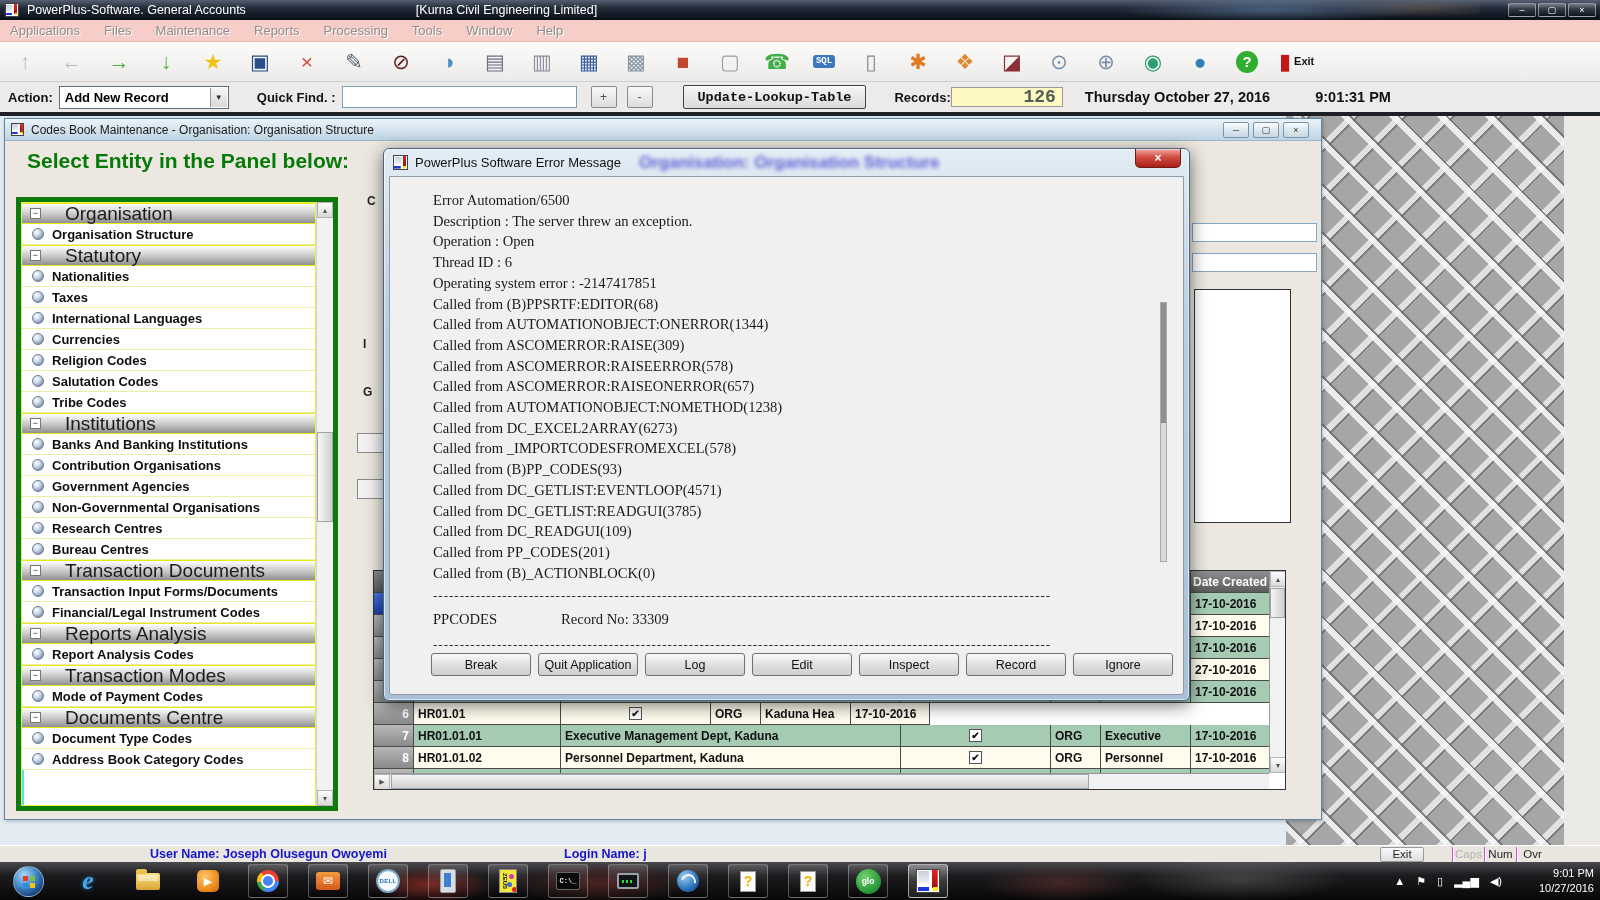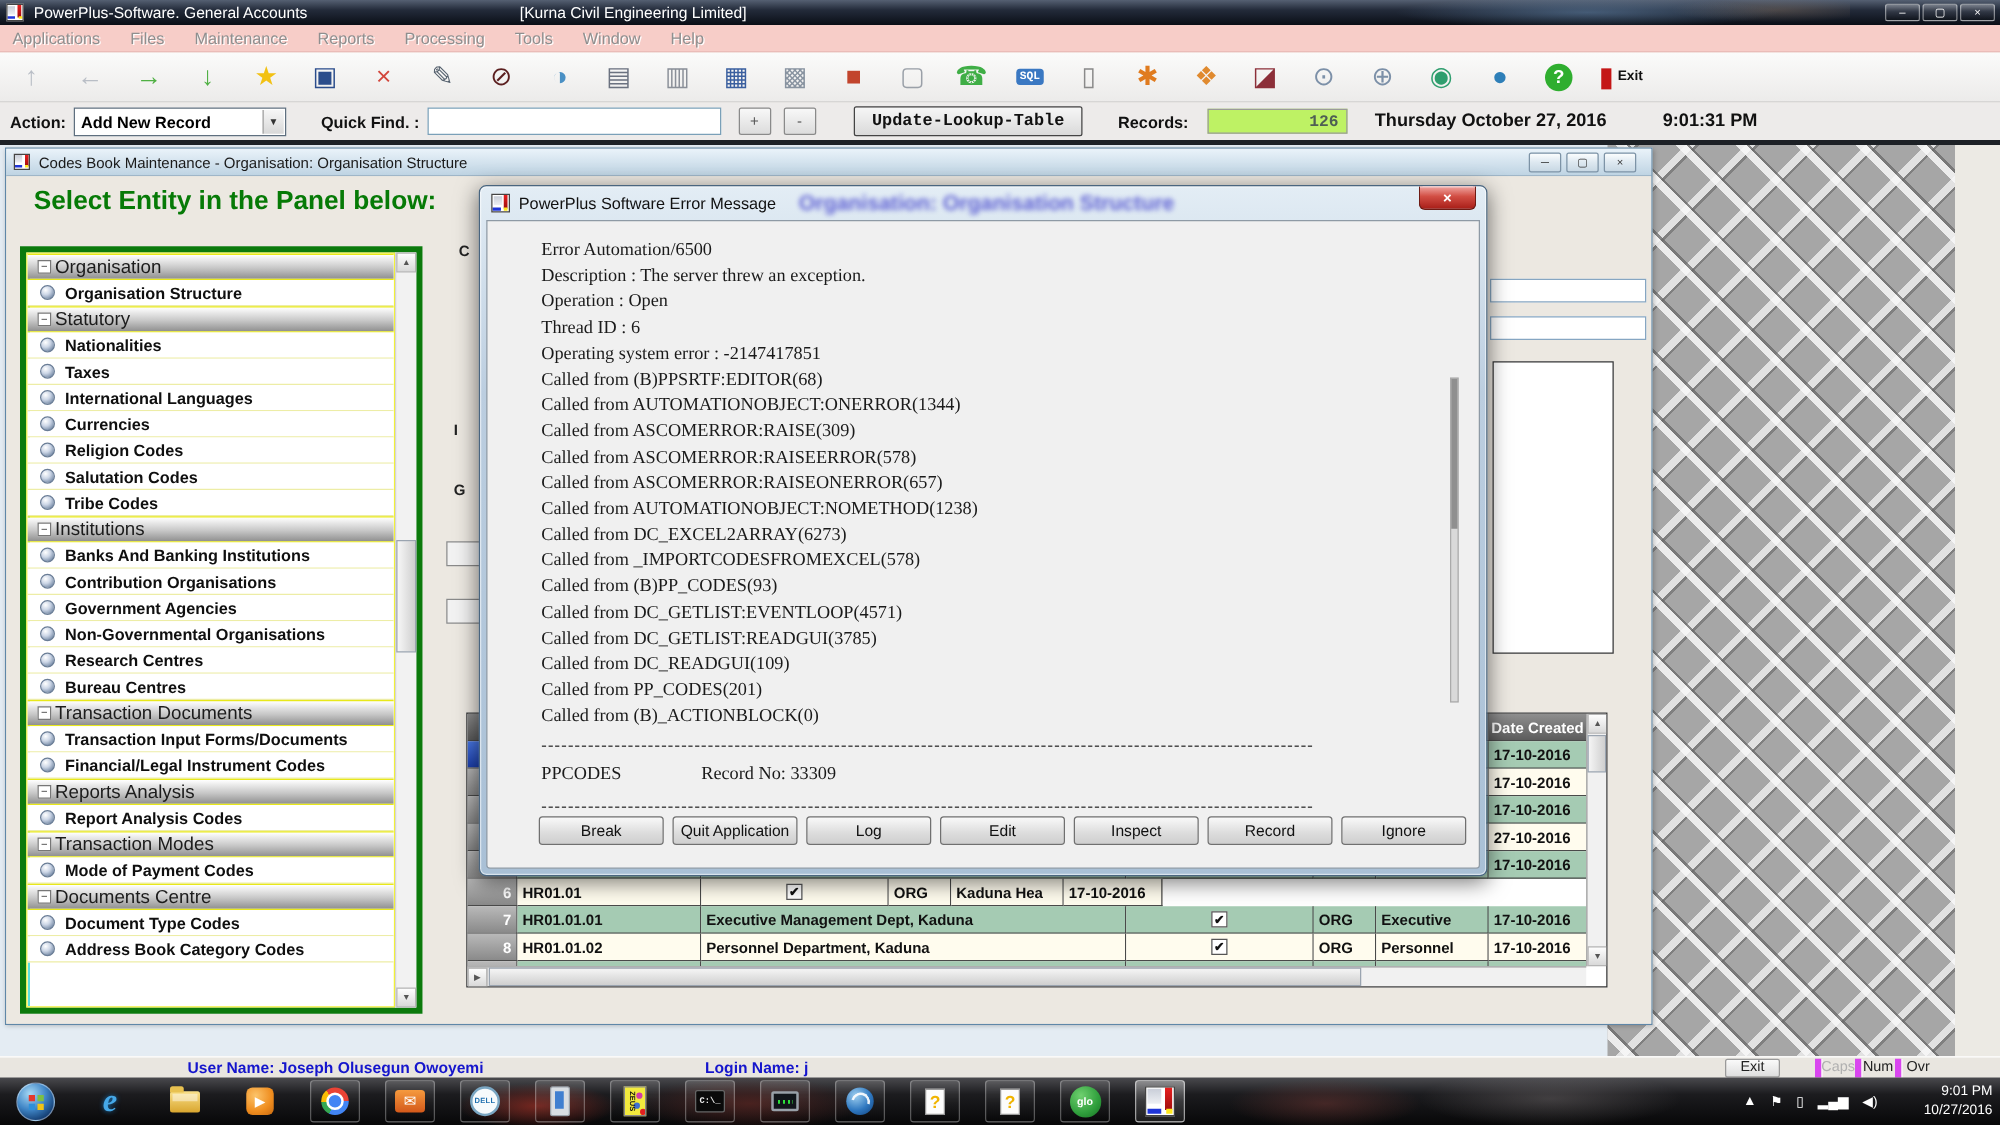--- a/index.html
+++ b/index.html
@@ -57,22 +57,22 @@
     background:linear-gradient(#f6f6f6,#d8d8d8);border-left:1px solid #999;display:flex;
     align-items:center;justify-content:center;font-size:8px;color:#333}
   #quickfind{width:235px;height:22px;background:#fff;border:1px solid #7aa0b8;margin-left:6px;
     font-size:13px;padding:0 4px}
   .pm-btn{width:26px;height:22px;border:1px solid #8a8a8a;border-radius:2px;
     background:linear-gradient(#f8f8f8,#dcdcdc);font-size:12px;color:#555;
     display:flex;align-items:center;justify-content:center}
   #update-btn{height:24px;padding:0 14px;border:1px solid #444;border-radius:2px;margin-left:30px;
     background:linear-gradient(#f6f6f6,#dadada);font-family:"Liberation Mono",monospace;
     font-weight:bold;font-size:13.5px;color:#111;display:flex;align-items:center}
-  #records-val{width:112px;height:20px;background:#bef264;border:1px solid #9a9a9a;margin-left:15px;
-    font-family:"Liberation Mono",monospace;font-size:13px;font-weight:bold;color:#4f5f54;
+  #records-val{width:112px;height:20px;background:#fef9c3;border:1px solid #9a9a9a;margin-left:0;
+    font-family:"Liberation Mono",monospace;font-size:18px;font-weight:bold;color:#4f5f54;
     display:flex;align-items:center;justify-content:flex-end;padding-right:6px}
   .ab-date{font-weight:bold;font-size:14.5px;color:#111}
 
   
   #client{position:absolute;left:0;top:116px;width:1564px;height:729px;background:#E4ECF3}
   #wallpaper{position:absolute;right:0;top:0;width:278px;height:729px;background-color:#a6a6a6;
     background-image:
       repeating-linear-gradient(45deg,transparent 0 10px,rgba(248,248,248,.85) 10px 16px,rgba(105,105,105,.75) 16px 18px,transparent 18px 34px),
       repeating-linear-gradient(135deg,transparent 0 10px,rgba(240,240,240,.8) 10px 16px,rgba(115,115,115,.75) 16px 18px,transparent 18px 34px)}
 
@@ -93,21 +93,21 @@
 
   
   #panel{position:absolute;left:11px;top:56px;width:322px;height:614px;
     border:5px solid #0c7a0c;background:#fff;display:flex}
   #plist{flex:1;border:1px solid #f0f03a;box-shadow:inset 2px 0 0 #59e0e0;overflow:hidden}
   .prow{display:flex;align-items:center;height:21px;background:#fff}
   .phead{background:linear-gradient(#ffffff,#c7c7c7 55%,#909090);border-top:1px solid #e8e81a;
     border-bottom:1px solid #e8e81a}
   .phead .minusbox{width:11px;height:11px;border:1px solid #777;background:#fff;margin-left:8px;
     font-size:9px;line-height:9px;text-align:center;color:#333;flex:none}
-  .phead .plabel{margin-left:3px;font-size:15px;color:#1c1c1c}
+  .phead .plabel{margin-left:24px;font-size:19px;color:#1c1c1c}
   .pitem{border-bottom:1px solid #ededa6}
   .sphere{width:12px;height:12px;border-radius:50%;margin:0 8px 0 10px;flex:none;
     background:radial-gradient(circle at 35% 30%,#ffffff,#ccd6e6 40%,#8396b0 75%,#5c718c);
     border:1px solid #6a7d96}
   .pitem .plabel{font-size:13px;font-weight:bold;color:#0f0f0f;white-space:nowrap}
   #pscroll{width:17px;background:#f2f2f2;border-left:1px solid #d5d5d5;position:relative;flex:none}
   .sarrow{position:absolute;left:0;width:16px;height:16px;background:linear-gradient(#fdfdfd,#d9d9d9);
     border:1px solid #b5b5b5;font-size:7px;color:#555;display:flex;align-items:center;justify-content:center}
   #pthumb{position:absolute;left:0;top:230px;width:16px;height:90px;
     background:linear-gradient(90deg,#f7f7f7,#cfcfcf);border:1px solid #9aa4b0}
@@ -171,21 +171,21 @@
 
   
   #statusbar{position:absolute;left:0;top:845px;width:1600px;height:17px;background:#E9E6E0;
     border-top:1px solid #fff;box-shadow:inset 0 1px 0 #cfcabف}
   .sb-text{position:absolute;top:1px;font-size:12.5px;font-weight:bold;color:#1515CC}
   #sb-user{left:150px}
   #sb-login{left:564px}
   #sb-right{position:absolute;right:52px;top:0;height:100%;display:flex;align-items:center}
   #sb-exit{width:44px;height:15px;border:1px solid #9a9a9a;border-radius:2px;background:linear-gradient(#fafafa,#dedede);
     font-size:11.5px;color:#222;display:flex;align-items:center;justify-content:center;margin-right:28px}
-  .sb-cell{width:32px;height:15px;border-left:5px solid #d946ef;box-shadow:inset 1px 0 0 #fff;
+  .sb-cell{width:32px;height:15px;border-left:1px solid #d946ef;box-shadow:inset 1px 0 0 #fff;
     font-size:11.5px;display:flex;align-items:center;justify-content:center}
   .sb-cell.dim{color:#b0b0b0}.sb-cell.on{color:#222}
 
   
   #taskbar{position:absolute;left:0;top:862px;width:1600px;height:38px;
     background:
       radial-gradient(90px 26px at 430px 60%,rgba(150,45,35,.75),transparent 70%),
       radial-gradient(130px 30px at 600px 55%,rgba(100,40,35,.65),transparent 70%),
       radial-gradient(110px 28px at 1060px 55%,rgba(125,60,55,.45),transparent 70%),
       radial-gradient(150px 32px at 1240px 45%,rgba(170,160,160,.28),transparent 70%),

